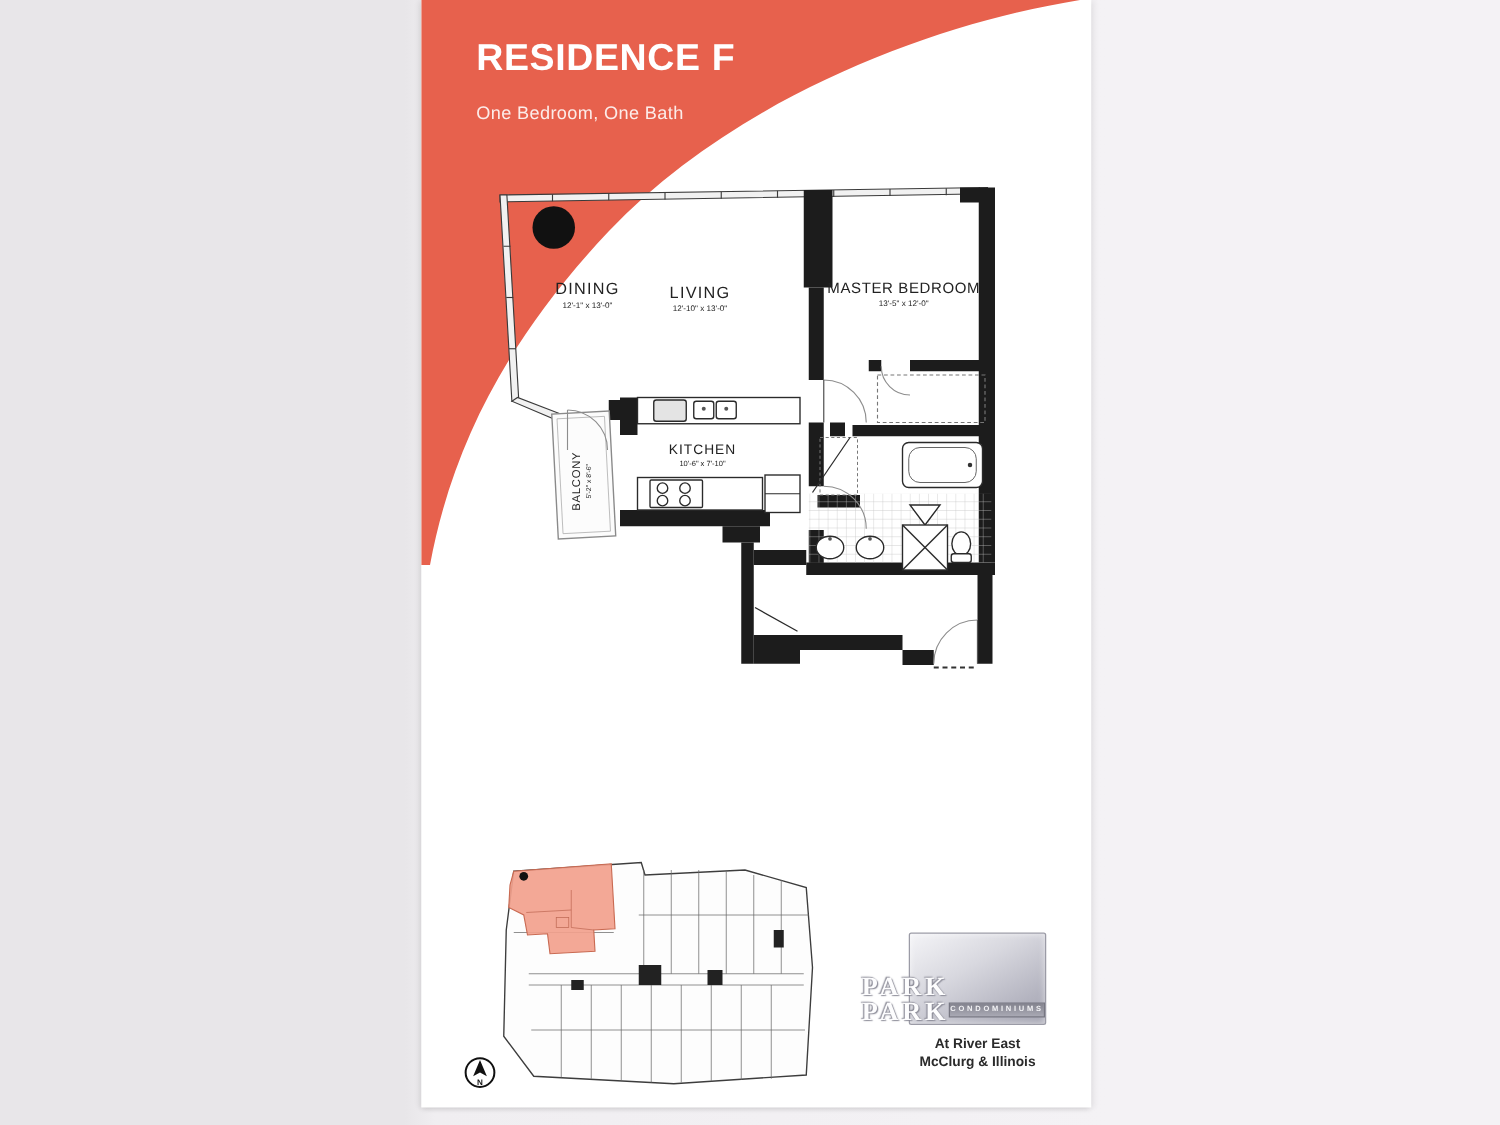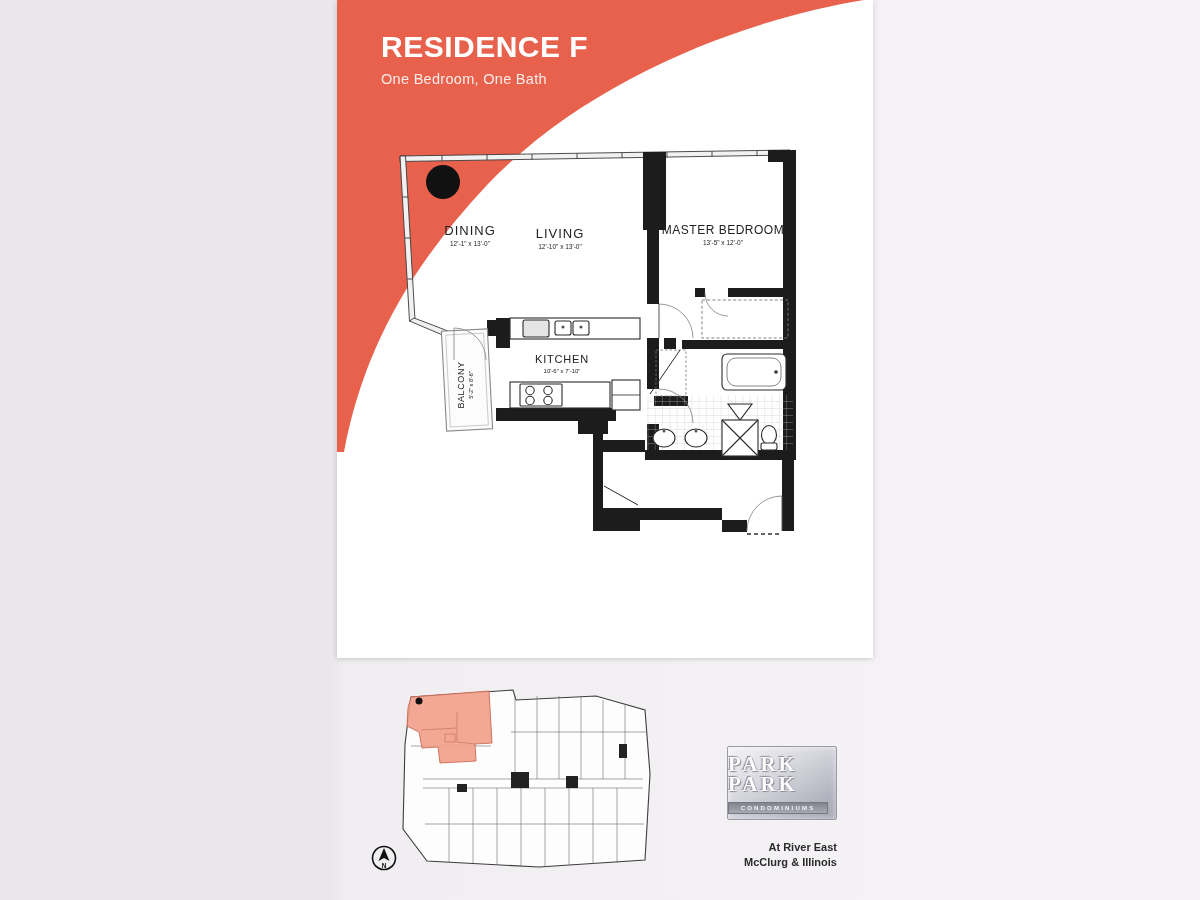--- a/index.html
+++ b/index.html
@@ -2,61 +2,61 @@
 <html><head>
 <meta charset="utf-8">
 <style>
   html,body{margin:0;padding:0;}
   body{
     width:1200px;height:900px;position:relative;overflow:hidden;
     background:linear-gradient(90deg,#e8e6e9 0%,#e8e6e9 27%,#f0eef1 29%,#f4f2f5 74%,#f4f2f5 100%);
     font-family:"Liberation Sans", sans-serif;
   }
   .page{
-    position:absolute;left:337px;top:0;width:536px;height:658px;
+    position:absolute;left:337px;top:0;width:536px;height:886px;
     background:#ffffff;
     box-shadow:-3px 0 4px rgba(0,0,0,.07), 3px 0 4px rgba(0,0,0,.05), 0 3px 4px rgba(0,0,0,.06);
   }
   .swoosh{position:absolute;left:0;top:0;pointer-events:none;}
   .titleblock{position:absolute;left:44px;top:30px;color:#ffffff;}
   .titleblock h1{
     margin:0;font-size:30px;font-weight:600;letter-spacing:.5px;
     font-family:"Liberation Sans", sans-serif;
   }
   .titleblock .sub{
-    margin-top:7px;font-size:14.5px;font-weight:400;letter-spacing:.3px;
+    margin-top:19px;font-size:14.5px;font-weight:400;letter-spacing:.3px;
     color:rgba(255,255,255,.88);
   }
   .plan-svg{position:absolute;left:55px;top:142px;}
   .keyplan-svg{position:absolute;left:24px;top:684px;}
   .logo-wrap{position:absolute;left:390px;top:746px;width:110px;}
   .logo-box{
     width:108px;height:72px;margin:0 auto;
     background:linear-gradient(150deg,#f4f4f7 0%,#d8d8df 40%,#b3b3bf 80%,#a5a5b2 100%);
     border:1px solid #9b9ba6;border-radius:2px;
-    display:flex;flex-direction:column;align-items:flex-start;justify-content:flex-end;
+    display:flex;flex-direction:row;align-items:flex-end;justify-content:flex-end;
     box-shadow:inset 0 0 6px rgba(255,255,255,.6);
   }
   .logo-words{
     flex:1;display:flex;flex-direction:column;align-items:center;justify-content:center;
     line-height:.92;
   }
   .logo-word{
     font-size:21px;font-weight:700;letter-spacing:3px;color:#fdfdfe;
     text-shadow:1px 1px 1px #8a8a96, -1px -1px 1px #8a8a96;
     font-family:"Liberation Serif", serif;
   }
   .logo-bar{
     width:98px;margin-bottom:5px;padding:2px 0;
     background:linear-gradient(#84848f,#a9a9b4);
     color:#f2f2f5;font-size:6px;font-weight:700;letter-spacing:2.2px;text-align:center;
     border:1px solid #777782;
   }
   .logo-address{
-    margin-top:20px;text-align:right;font-size:11px;line-height:1.4;color:#2b2b2b;
+    margin-top:8px;text-align:center;font-size:11px;line-height:1.4;color:#2b2b2b;
     font-weight:600;
   }
   text{font-family:"Liberation Sans", sans-serif;}
 </style>
 </head>
 <body>
 
 <div class="page">
 
   <svg class="swoosh" width="536" height="460" viewBox="0 0 536 460">

